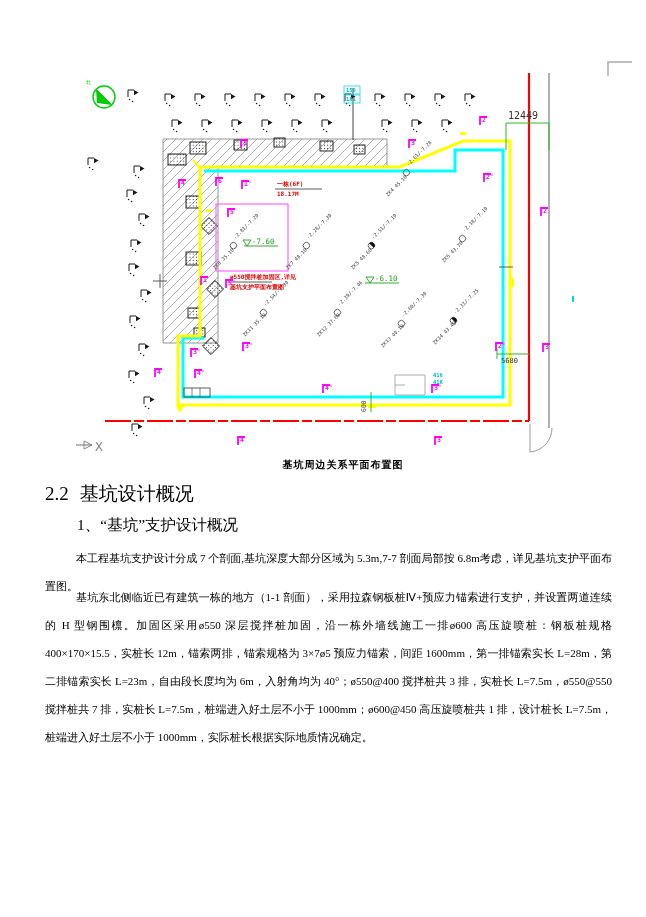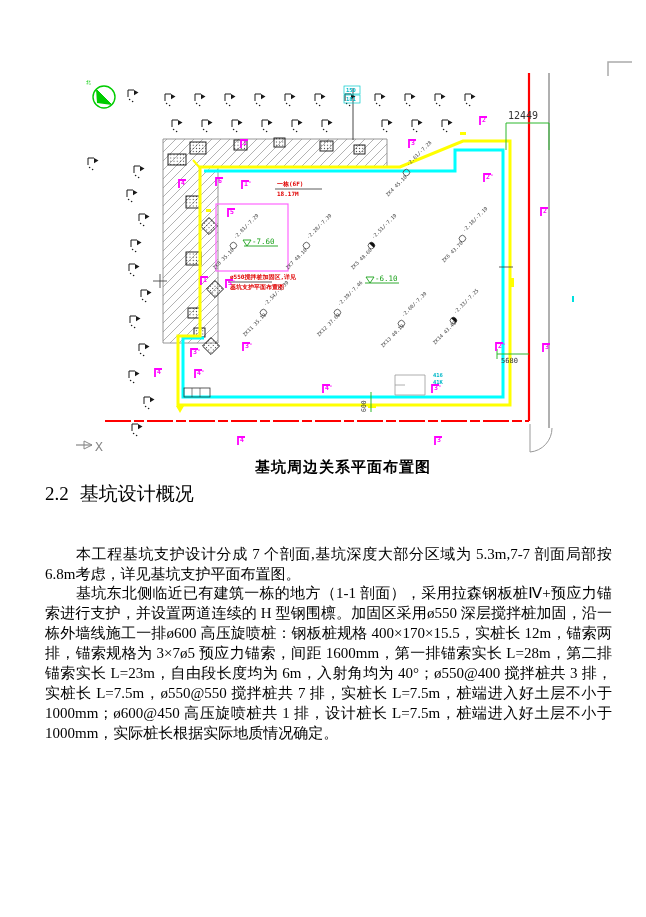--- a/index.html
+++ b/index.html
@@ -1,25 +1,25 @@
 <!DOCTYPE html>
 <html><head>
 <meta charset="utf-8">
 <style>
   html,body{margin:0;padding:0;background:#f2f2f2;}
   .page{position:relative;width:646px;height:917px;background:#fff;margin:0 auto;
         outline:1px solid #e0e0e0;overflow:hidden;
         font-family:"Liberation Serif",serif;color:#000;}
   .plan-svg{position:absolute;left:0;top:0;}
   .fig-caption{position:absolute;left:40px;top:458px;width:606px;text-align:center;
-        font-size:15px;font-weight:bold;letter-spacing:1px;}
+        font-size:10px;font-weight:bold;letter-spacing:1px;}
   .h-sec{position:absolute;left:45px;top:481px;font-size:19px;font-weight:normal;}
   .h-sec .num{margin-right:11px;}
   .h-sub{position:absolute;left:77px;top:515px;font-size:15.5px;}
-  .para{position:absolute;left:45px;width:567px;margin:0;font-size:15px;line-height:20px;
+  .para{position:absolute;left:45px;width:567px;margin:0;font-size:11px;line-height:28px;
         text-align:justify;text-indent:31px;}
   #p1{top:544px;}
   #p2{top:583px;}
   svg text{font-family:"DejaVu Sans Mono",monospace;}
   .cad{fill:#444;font-size:5px;}
   .redlab{fill:#e00000;font-size:6px;font-weight:bold;}
   .cyanlab{fill:#00b8c8;font-size:5.5px;font-weight:bold;}
   .mklab{fill:#ff00ff;font-size:6.5px;font-weight:bold;}
   .dimtxt{fill:#333;}
   .grntxt{fill:#18a018;font-size:7.5px;}
@@ -338,17 +338,18 @@
       <text x="95" y="451" font-size="13" fill="#888" font-family="Liberation Sans, sans-serif">X</text>
     </g>
   </svg>
 
   <div class="fig-caption">基坑周边关系平面布置图</div>
 
   <div class="h-sec">
     <span class="num">2.2</span><span>基坑设计概况</span>
   </div>
 
+  <div class="h-sub">1、“基坑”支护设计概况</div>
 
   <p class="para" id="p1">本工程基坑支护设计分成 7 个剖面,基坑深度大部分区域为 5.3m,7-7 剖面局部按 6.8m考虑，详见基坑支护平面布置图。</p>
   <p class="para" id="p2">基坑东北侧临近已有建筑一栋的地方（1-1 剖面），采用拉森钢板桩Ⅳ+预应力锚索进行支护，并设置两道连续的 H 型钢围檩。加固区采用ø550 深层搅拌桩加固，沿一栋外墙线施工一排ø600 高压旋喷桩：钢板桩规格 400×170×15.5，实桩长 12m，锚索两排，锚索规格为 3×7ø5 预应力锚索，间距 1600mm，第一排锚索实长 L=28m，第二排锚索实长 L=23m，自由段长度均为 6m，入射角均为 40°；ø550@400 搅拌桩共 3 排，实桩长 L=7.5m，ø550@550 搅拌桩共 7 排，实桩长 L=7.5m，桩端进入好土层不小于 1000mm；ø600@450 高压旋喷桩共 1 排，设计桩长 L=7.5m，桩端进入好土层不小于 1000mm，实际桩长根据实际地质情况确定。</p>
 
 </div>
 
 </body></html>

